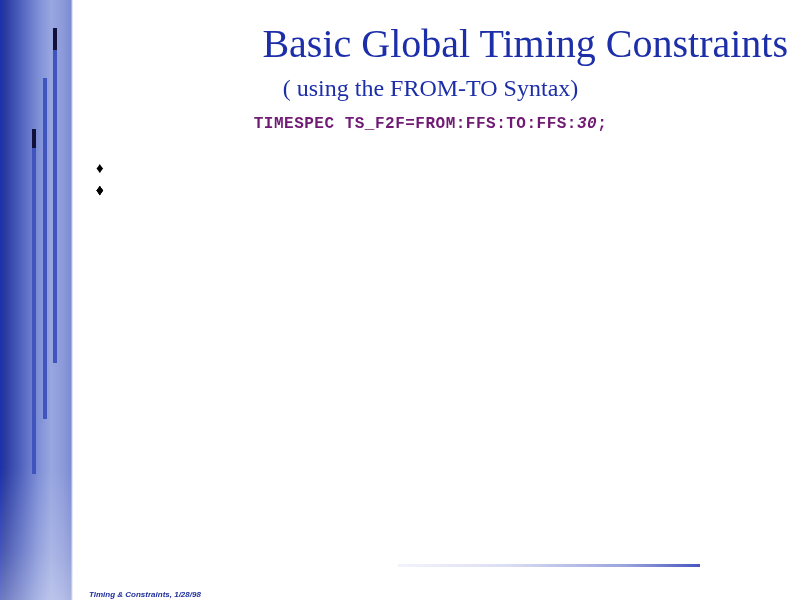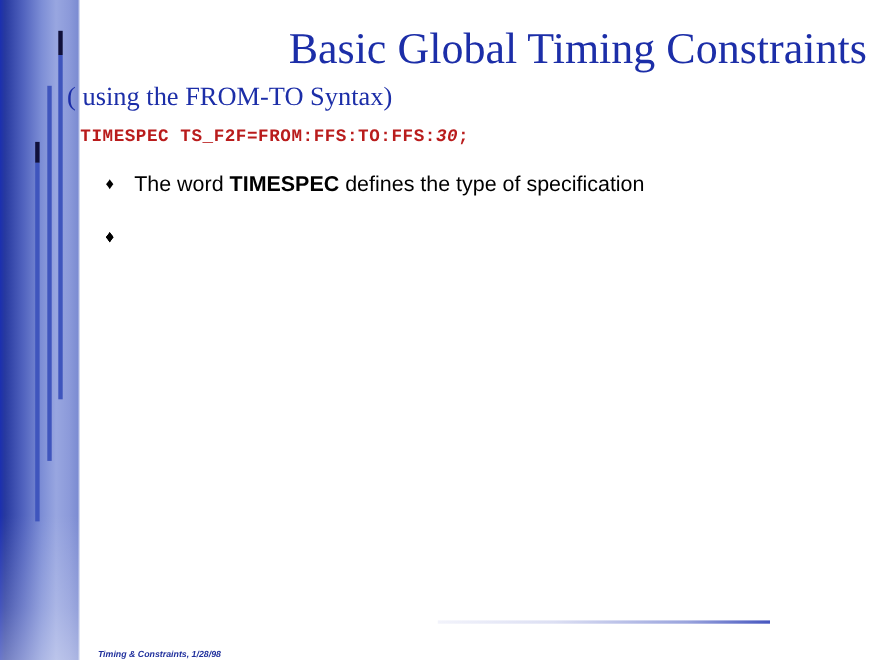--- a/index.html
+++ b/index.html
@@ -93,42 +93,43 @@
     width: 715px;
     text-align: right;
     font-family: "Liberation Serif", "DejaVu Serif", serif;
     font-size: 40px;
     line-height: 48px;
     color: #1c2ea8;
     white-space: nowrap;
   }
   #subtitle {
     position: absolute;
-    left: 61px;
+    left: 73px;
     top: 74px;
     width: 715px;
+    text-align: center;
     font-family: "Liberation Serif", "DejaVu Serif", serif;
     font-size: 24px;
     line-height: 28px;
     color: #1c2ea8;
     white-space: nowrap;
   }
 
   
   #syntax-line {
     position: absolute;
     left: 73px;
     top: 115px;
     width: 715px;
-    text-align: left;
+    text-align: center;
     font-family: "Liberation Mono", "DejaVu Sans Mono", monospace;
     font-size: 16px;
     font-weight: bold;
     letter-spacing: 0.5px;
-    color: #b91c1c;
+    color: #701a75;
     white-space: nowrap;
   }
   #syntax-line .val {
     font-style: italic;
   }
 
   
   #bullets {
     position: absolute;
     left: 92px;
@@ -200,21 +201,21 @@
     <div class="cap"></div>
     <div class="stem"></div>
   </div>
 
   <div id="title">Basic Global Timing Constraints</div>
   <div id="subtitle">( using the FROM-TO Syntax)</div>
 
   <div id="syntax-line"><span>TIMESPEC TS_F2F=FROM:FFS:TO:FFS:</span><span class="val">30</span><span>;</span></div>
 
   <div id="bullets">
-      <div class="bullet-item" id="bullet-timespec"><span class="marker">♦</span><span class="text">The word <b>TIMESPEC</b> defines the type of specification</span></div>
+      <div class="bullet-item" id="bullet-timespec"><span class="marker">♦</span></div>
       <div class="bullet-item" id="bullet-spec-name"><span class="marker">♦</span></div>
       <div class="bullet-item" id="bullet-from"><span class="marker">♦</span></div>
       <div class="bullet-item" id="bullet-to"><span class="marker">♦</span></div>
       <div class="bullet-item" id="bullet-value"><span class="marker">♦</span></div>
     </div>
 
   <div id="footer-rule"></div>
   <div id="footer-text">
     <div>Timing &amp; Constraints, 1/28/98</div>
     

